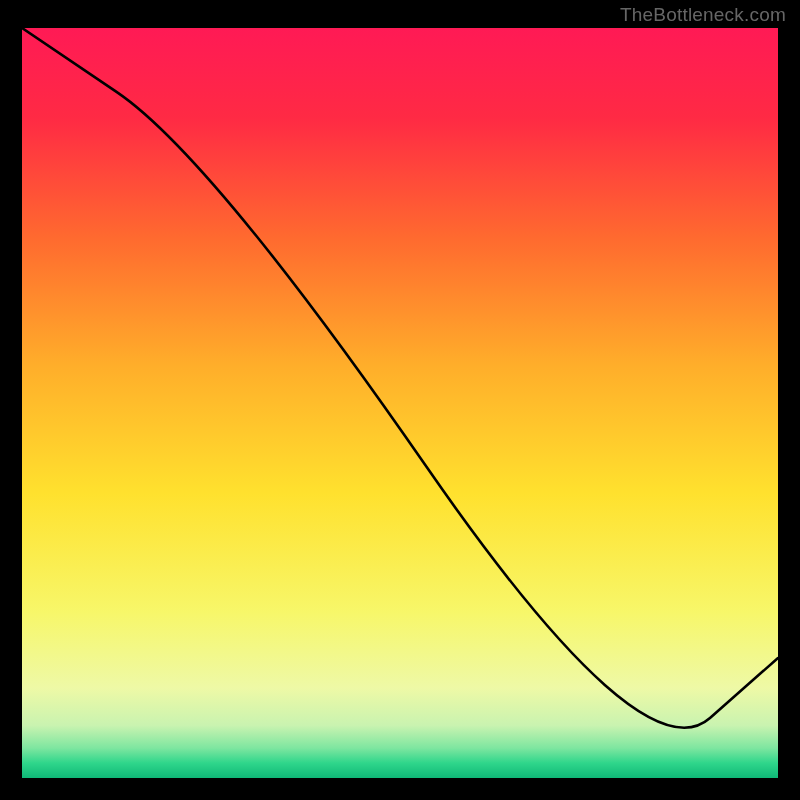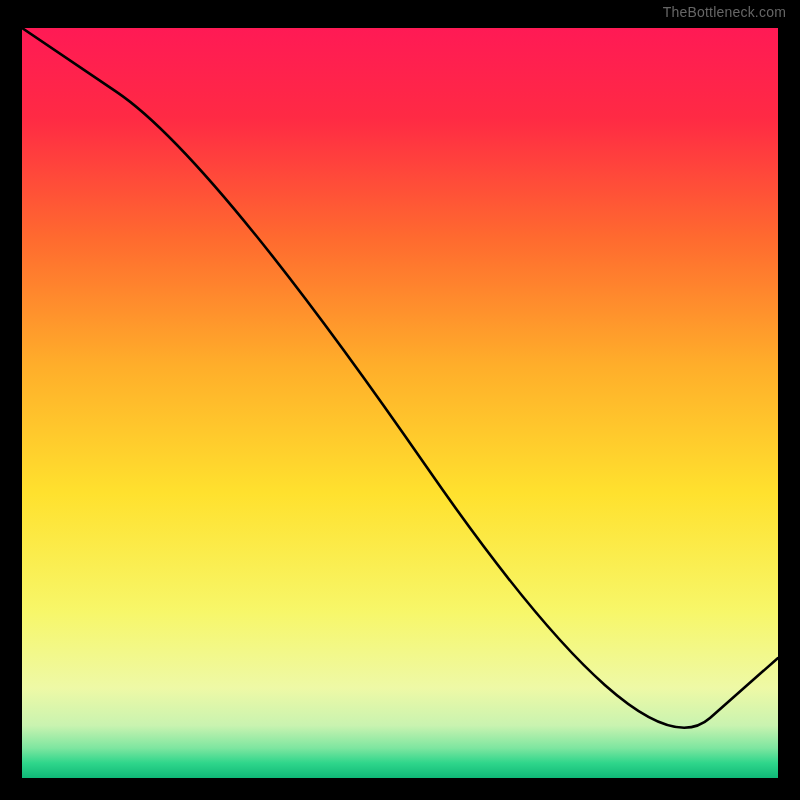--- a/index.html
+++ b/index.html
@@ -15,21 +15,21 @@
     position: relative;
     width: 800px;
     height: 800px;
     background: #000;
   }
   .watermark {
     position: absolute;
     top: 4px;
     right: 14px;
     color: #666;
-    font-size: 14px;
+    font-size: 19px;
     letter-spacing: 0.2px;
     user-select: none;
   }
   .plot-frame {
     position: absolute;
     left: 22px;
     top: 28px;
     width: 756px;
     height: 750px;
     background: #000;

